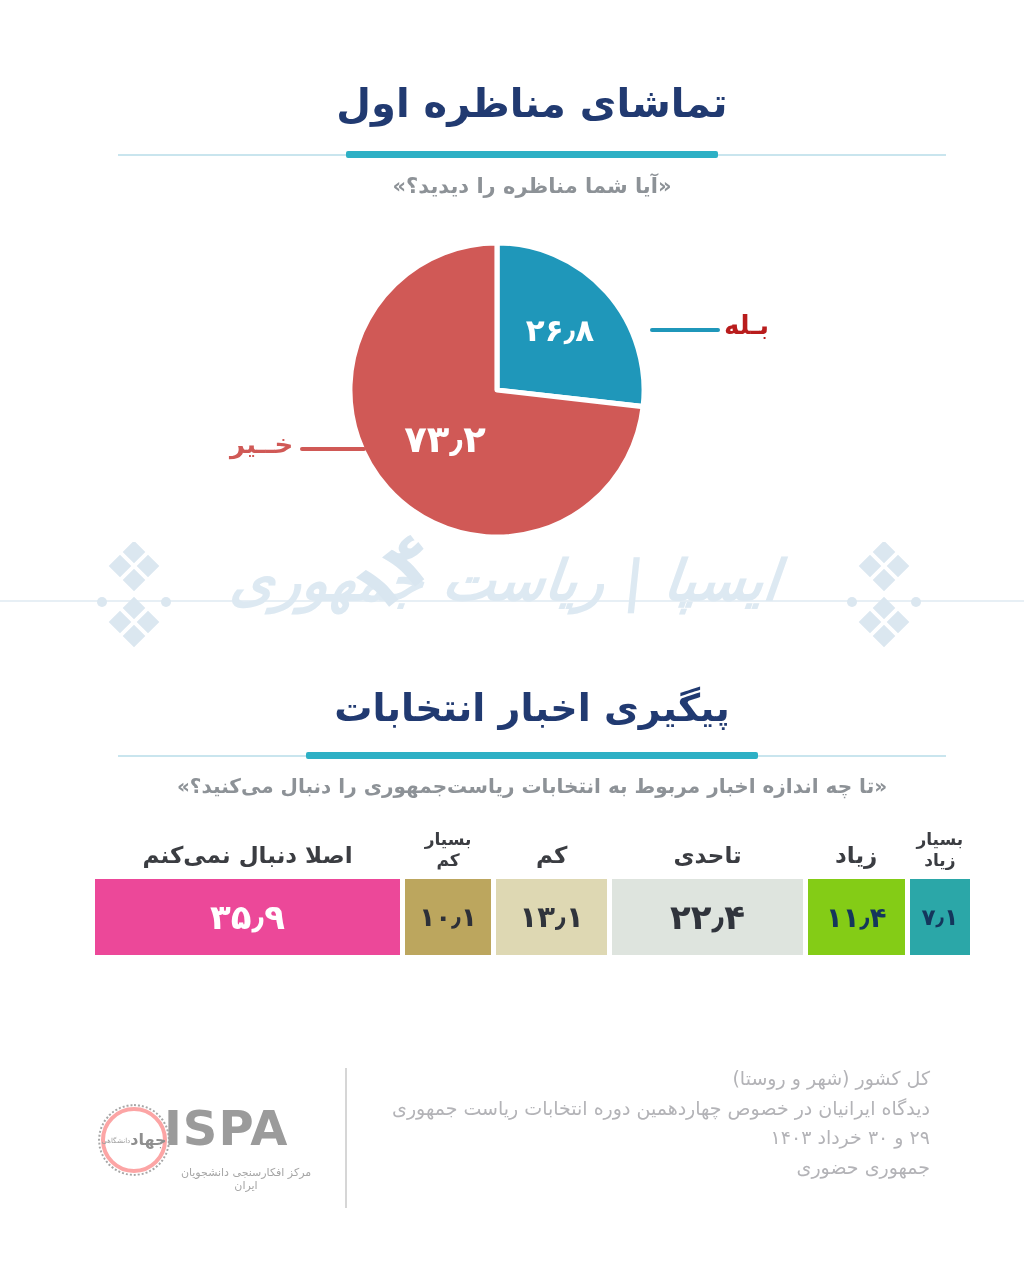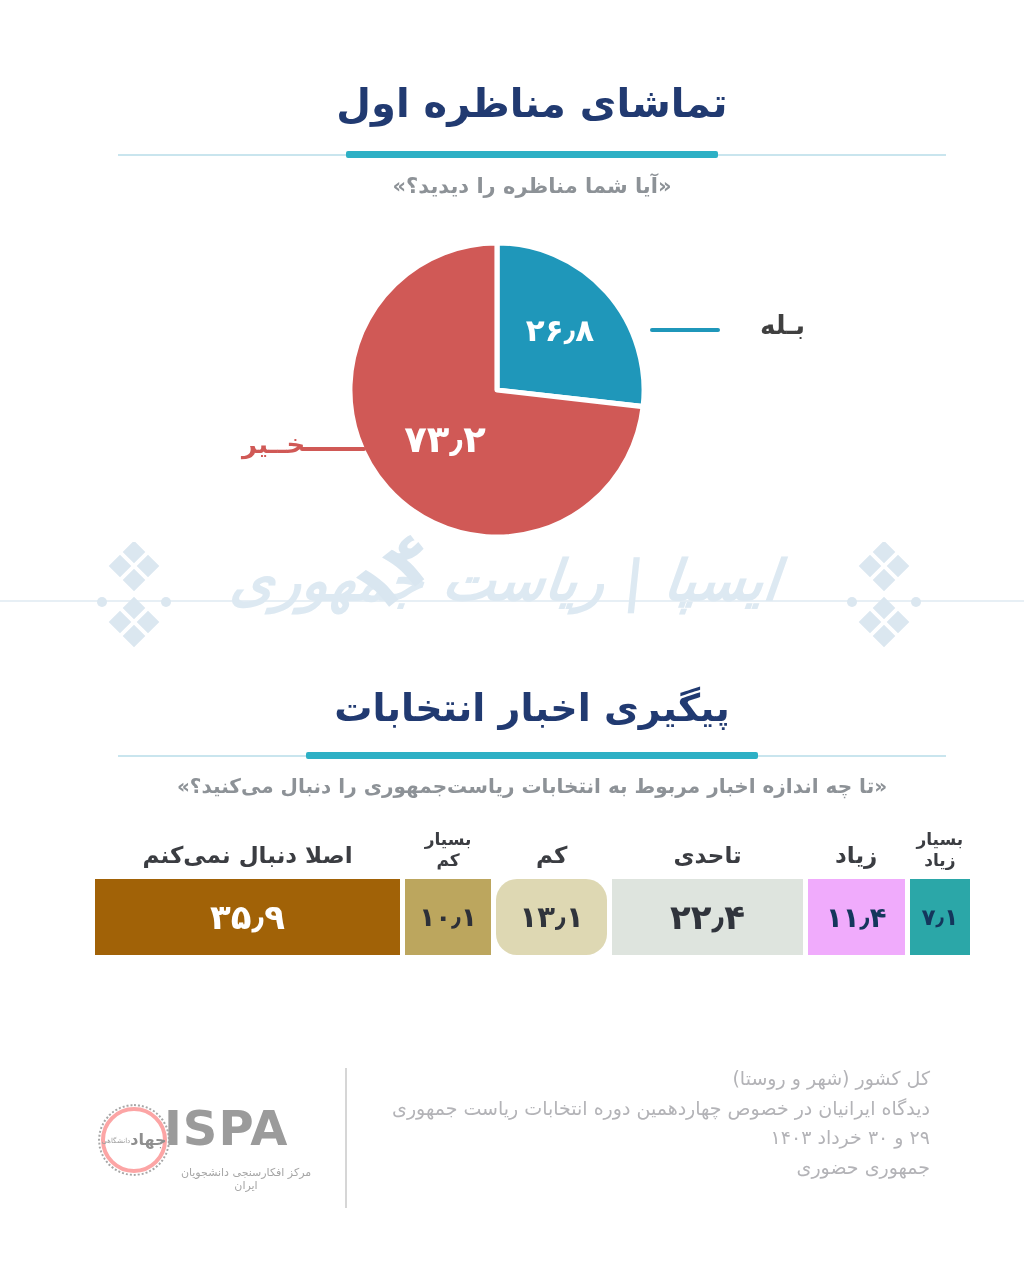--- a/index.html
+++ b/index.html
@@ -22,22 +22,22 @@
   .q2{top:774px;font-size:20px;}
   
   .pie-svg{position:absolute;left:344px;top:237px;width:306px;height:306px;}
   .pie-val{position:absolute;text-align:center;color:#ffffff;font-weight:bold;direction:rtl;}
   .pv-yes{left:502px;top:312px;width:116px;font-size:31px;}
   .pv-no{left:382px;top:418px;width:126px;font-size:37px;}
   .leader{position:absolute;height:4px;border-radius:2px;}
   .lead-yes{left:650px;top:328px;width:70px;background:#1f97ba;}
   .lead-no{left:300px;top:447px;width:66px;background:#d05956;}
   .pie-cat{position:absolute;font-size:26px;font-weight:bold;direction:rtl;}
-  .cat-yes{left:760px;top:310px;color:#404040;}
-  .cat-no{left:230px;top:429px;color:#d05956;margin-left:12px;}
+  .cat-yes{left:724px;top:310px;color:#b91c1c;}
+  .cat-no{left:230px;top:429px;color:#d05956;}
   
   .wm{position:absolute;left:0;top:540px;right:0;height:130px;}
   .wm-line{position:absolute;left:0;right:0;top:60px;height:2px;background:#e7eff5;}
   .wm-text{position:absolute;left:190px;width:630px;top:8px;direction:rtl;text-align:center;
            font-size:56px;font-weight:bold;font-style:italic;color:#dde9f2;
            transform:skewX(-6deg);white-space:nowrap;}
   .wm-num{position:absolute;left:352px;top:-6px;font-size:68px;font-weight:bold;
           color:#d9e6f0;transform:rotate(-38deg);}
   .wm-orn{position:absolute;top:2px;}
   .orn-l{left:92px;} .orn-r{left:842px;}
@@ -134,46 +134,46 @@
     <div id="bar-columns" class="bar-cols">
         <div class="bar-col" style="flex-grow: 7.1;">
           <div class="bar-cat stacked">بسیار
 زیاد</div>
           <div class="bar-seg" style="background: rgb(43, 167, 168);">
             <div style="color: rgb(20, 54, 92); font-size: 23.1px;">۷٫۱</div>
           </div>
         </div>
         <div class="bar-col" style="flex-grow: 11.4;">
           <div class="bar-cat">زیاد</div>
-          <div class="bar-seg" style="background: #f0abfc;">
+          <div class="bar-seg" style="background: #84cc16;">
             <div style="color: rgb(20, 54, 92); font-size: 27.4px;">۱۱٫۴</div>
           </div>
         </div>
         <div class="bar-col" style="flex-grow: 22.4;">
           <div class="bar-cat">تاحدی</div>
           <div class="bar-seg" style="background: rgb(222, 228, 222);">
             <div style="color: rgb(48, 52, 60); font-size: 34px;">۲۲٫۴</div>
           </div>
         </div>
         <div class="bar-col" style="flex-grow: 13.1;">
           <div class="bar-cat">کم</div>
-          <div class="bar-seg" style="background: rgb(222, 216, 179); border-radius: 21px;">
+          <div class="bar-seg" style="background: rgb(222, 216, 179);">
             <div style="color: rgb(48, 52, 60); font-size: 29.1px;">۱۳٫۱</div>
           </div>
         </div>
         <div class="bar-col" style="flex-grow: 10.1;">
           <div class="bar-cat stacked">بسیار
 کم</div>
           <div class="bar-seg" style="background: rgb(188, 166, 94);">
             <div style="color: rgb(45, 48, 56); font-size: 26.1px;">۱۰٫۱</div>
           </div>
         </div>
         <div class="bar-col" style="flex-grow: 35.9;">
           <div class="bar-cat">اصلا دنبال نمی‌کنم</div>
-          <div class="bar-seg" style="background: #a16207;">
+          <div class="bar-seg" style="background: #ec4899;">
             <div style="color: rgb(255, 255, 255); font-size: 34px;">۳۵٫۹</div>
           </div>
         </div>
       </div>
   </div>
 
   <div class="emblem">
     <div class="emblem-in">
       <div class="emblem-top">جهاد</div>
       <div class="emblem-bot">دانشگاهی</div>

